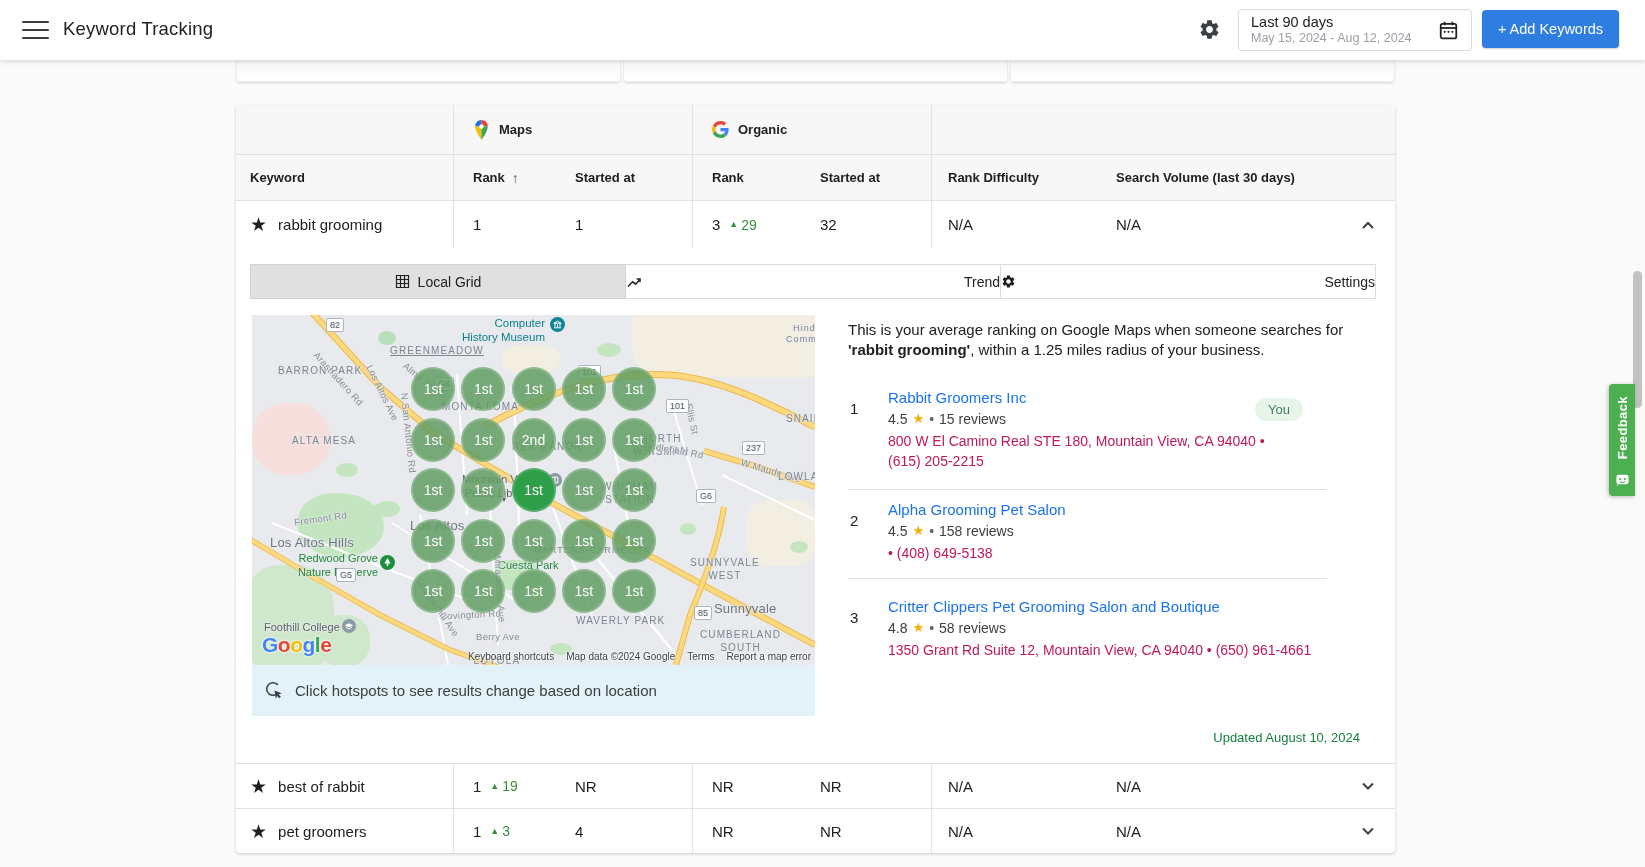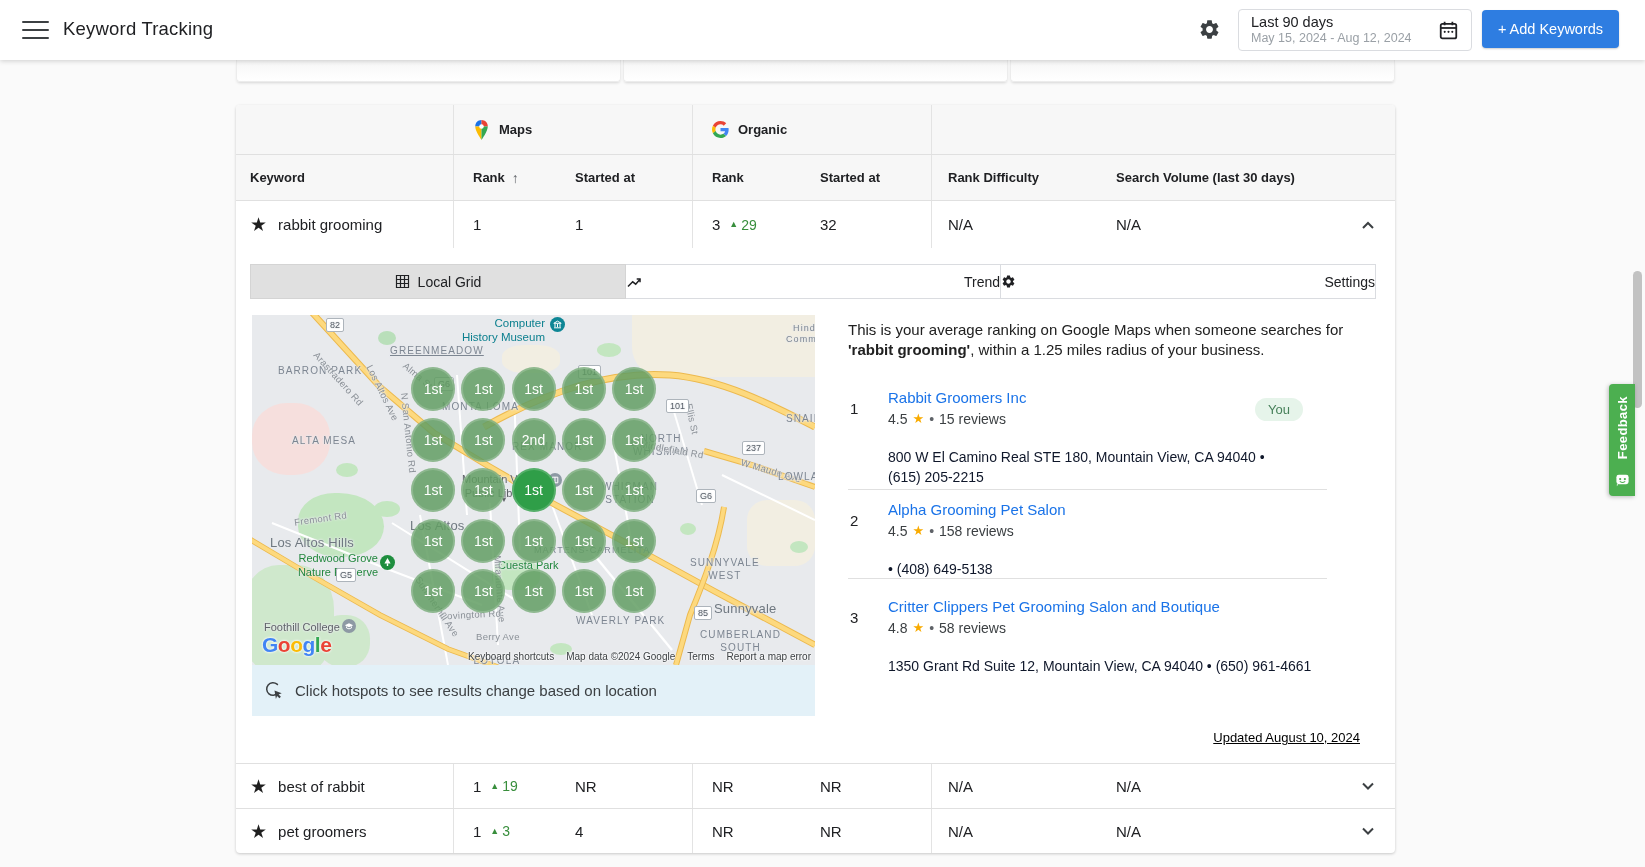--- a/index.html
+++ b/index.html
@@ -85,25 +85,25 @@
   
   .side{position:absolute;left:612px;top:0;width:512px;height:515px;}
   .intro{position:absolute;left:0;top:72px;width:506px;font-size:15px;line-height:19.5px;color:#212121;}
   .result{position:absolute;left:0;width:512px;}
   .rnum{position:absolute;left:2px;top:12px;font-size:15px;color:#202124;}
   .rbody{margin-left:40px;}
   .rname{font-size:15px;color:#1a73e8;line-height:19px;cursor:pointer;}
   .rmeta{font-size:14px;color:#3c4043;margin-top:4px;display:flex;gap:5px;}
   .rstar{color:#f9ab00;font-size:13px;}
   .rdot{color:#5f6368;}
-  .raddr{font-size:14px;color:#0f172a;margin-top:20px;line-height:20px;}
+  .raddr{font-size:14px;color:#be185d;margin-top:4px;line-height:20px;}
   .you{position:absolute;right:57px;top:10px;background:#e6f4ea;color:#47805a;font-size:13px;
     padding:4px 13px;border-radius:13px;}
   .rdiv{position:absolute;left:0;width:479px;border-top:1px solid #e0e0e0;}
-  .updated{position:absolute;right:0;top:482px;font-size:13px;color:#000000;text-decoration:underline;}
+  .updated{position:absolute;right:0;top:482px;font-size:13px;color:#15803d;}
   
   .feedback{position:absolute;right:10px;top:384px;width:26px;height:112px;background:#4caf50;z-index:40;
     border-radius:4px 0 0 4px;box-shadow:-1px 1px 4px rgba(0,0,0,.25);display:flex;flex-direction:column;
     align-items:center;justify-content:space-between;padding:12px 0 9px;cursor:pointer;}
   .feedback .vtxt{writing-mode:vertical-rl;transform:rotate(180deg);color:#fff;font-size:13px;font-weight:700;
     letter-spacing:.4px;}
   .scroll-thumb{position:absolute;right:3px;top:271px;width:9px;height:137px;background:#c2c2c2;border-radius:5px;z-index:35;}
   svg{display:block;}
 </style>
 </head>

